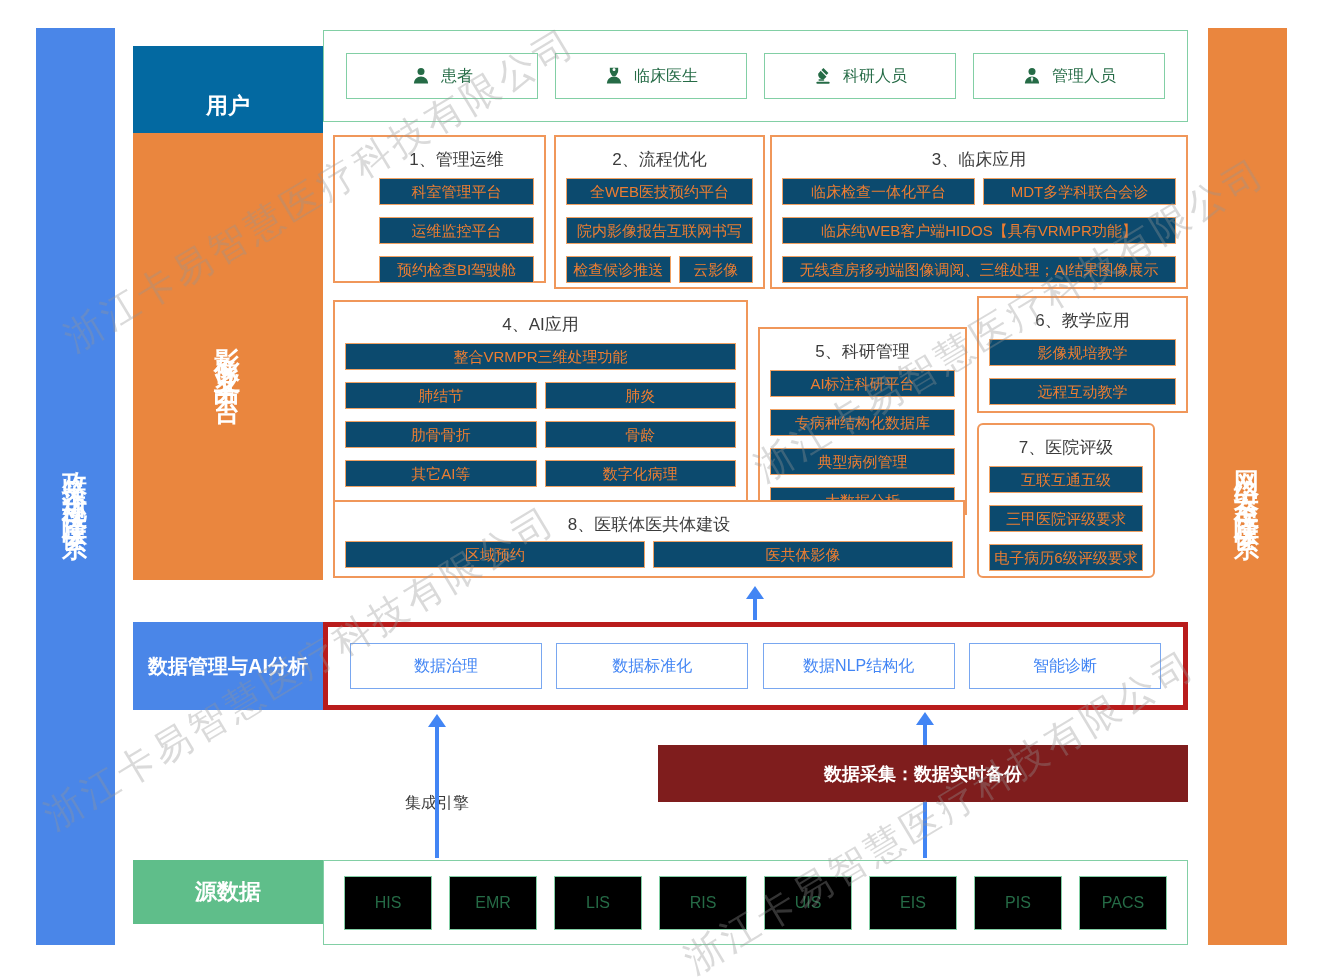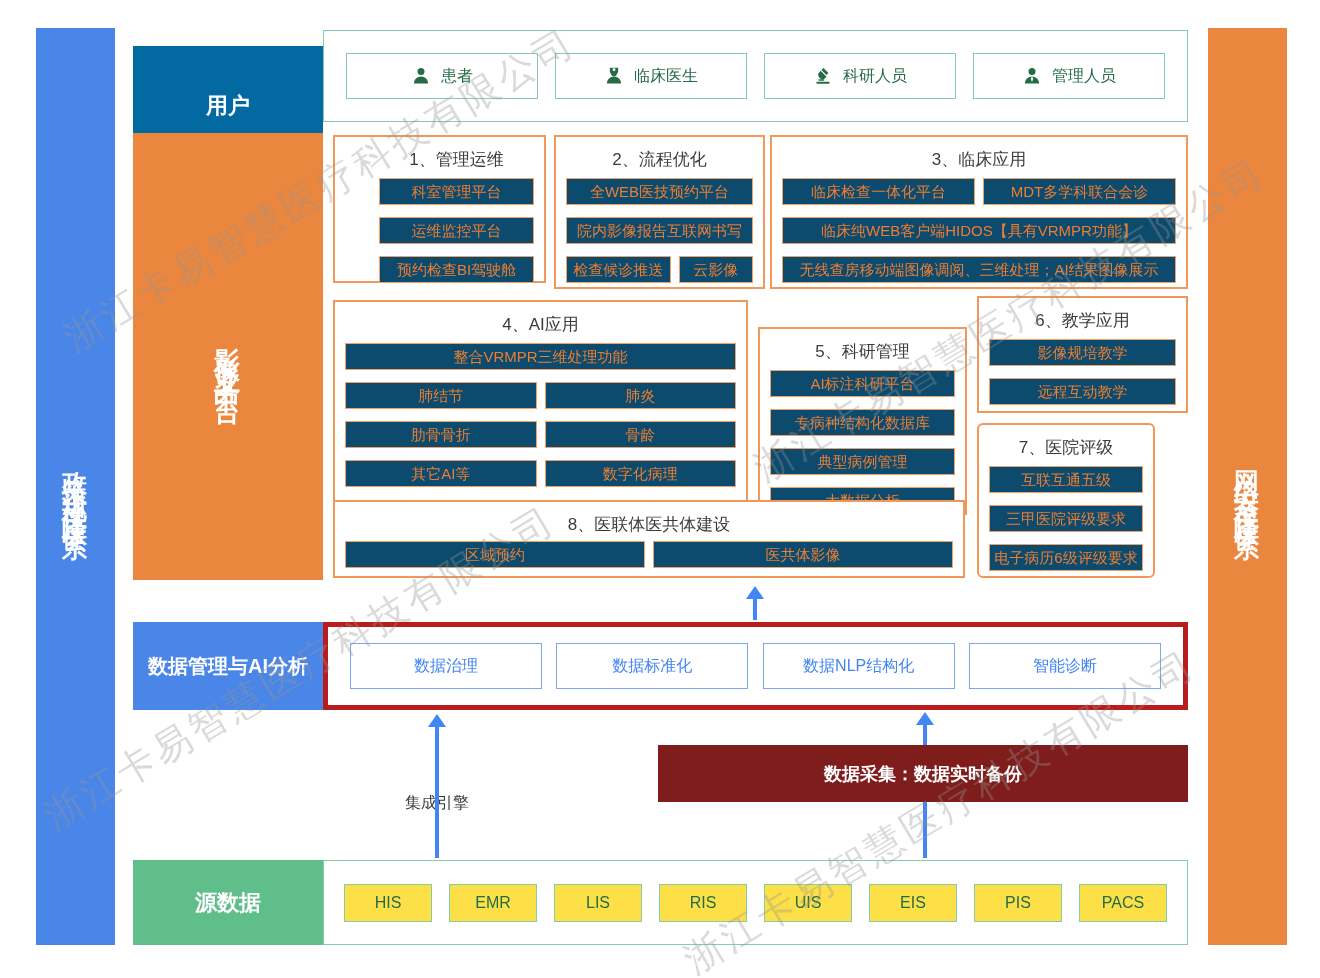--- a/index.html
+++ b/index.html
@@ -10,30 +10,30 @@
   
   .vbar{position:absolute;top:28px;height:917px;width:79px;display:flex;align-items:center;justify-content:center;}
   .vbar-left{left:36px;background:#4a86e8;}
   .vbar-right{left:1208px;background:#ea863e;}
   .vtext{writing-mode:vertical-rl;text-orientation:upright;color:#fff;font-weight:bold;font-size:25px;letter-spacing:9px;}
   
   .row-label{position:absolute;left:133px;width:190px;display:flex;align-items:center;justify-content:center;color:#fff;font-weight:bold;}
   .lbl-users{top:46px;height:120px;background:#0369a1;font-size:22px;}
   .lbl-platform{top:133px;height:447px;background:#ea863e;}
   .lbl-data{top:622px;height:88px;background:#4a86e8;font-size:20px;}
-  .lbl-src{top:860px;height:85px;background:#5fbe8a;font-size:22px;}
+  .lbl-src{top:860px;height:64px;background:#5fbe8a;font-size:22px;}
   .lbl-platform .vtext{font-size:26px;letter-spacing:10px;}
   
   .row-box{position:absolute;left:323px;width:865px;background:#fff;display:flex;align-items:center;justify-content:space-between;box-sizing:border-box;}
   .box-users{top:30px;height:92px;border:1px solid #82cfa5;padding:0 22px;}
   .box-data{top:622px;height:88px;border:5px solid #b91c1c;padding:0 22px;}
   .box-src{top:860px;height:85px;border:1px solid #82cfa5;padding:0 20px;}
   .g-item{box-sizing:border-box;width:192px;height:46px;border:1px solid #82cfa5;color:#256b46;display:flex;align-items:center;justify-content:center;gap:10px;font-size:16px;background:#fff;font-family:Liberation Serif, serif;}
   .b-item{box-sizing:border-box;width:192px;height:46px;border:1px solid #79a7f0;color:#4285f4;display:flex;align-items:center;justify-content:center;font-size:16px;background:#fff;}
-  .s-item{box-sizing:border-box;width:88px;height:38px;border:1px solid #82cfa5;color:#256b46;display:flex;align-items:center;justify-content:center;font-size:16px;background:#fde047;}
+  .s-item{box-sizing:border-box;width:88px;height:54px;border:1px solid #82cfa5;color:#256b46;display:flex;align-items:center;justify-content:center;font-size:16px;background:#000000;}
   .uicon{width:20px;height:20px;flex:0 0 auto;}
   .uicon svg{display:block;width:20px;height:20px;fill:#256b46;}
   
   .section{position:absolute;box-sizing:border-box;border:2px solid #f0975a;background:#fff;padding:12px 10px 10px 10px;}
   .sec-title{font-size:17px;line-height:22px;margin-bottom:7px;text-align:center;color:#3c3c3c;font-weight:500;}
   .sec-rows{display:flex;flex-direction:column;gap:12px;}
   .sec-row{display:flex;gap:8px;}
   .sec-item{box-sizing:border-box;flex:1;height:27px;line-height:25px;border:1px solid #f0a163;color:#ed7d31;text-align:center;font-size:15px;background:#0c4a6e;white-space:nowrap;overflow:hidden;}
   
   .collect-box{position:absolute;left:658px;top:745px;width:530px;height:57px;background:#7f1d1d;display:flex;align-items:center;justify-content:center;color:#fff;font-weight:bold;font-size:18px;}

